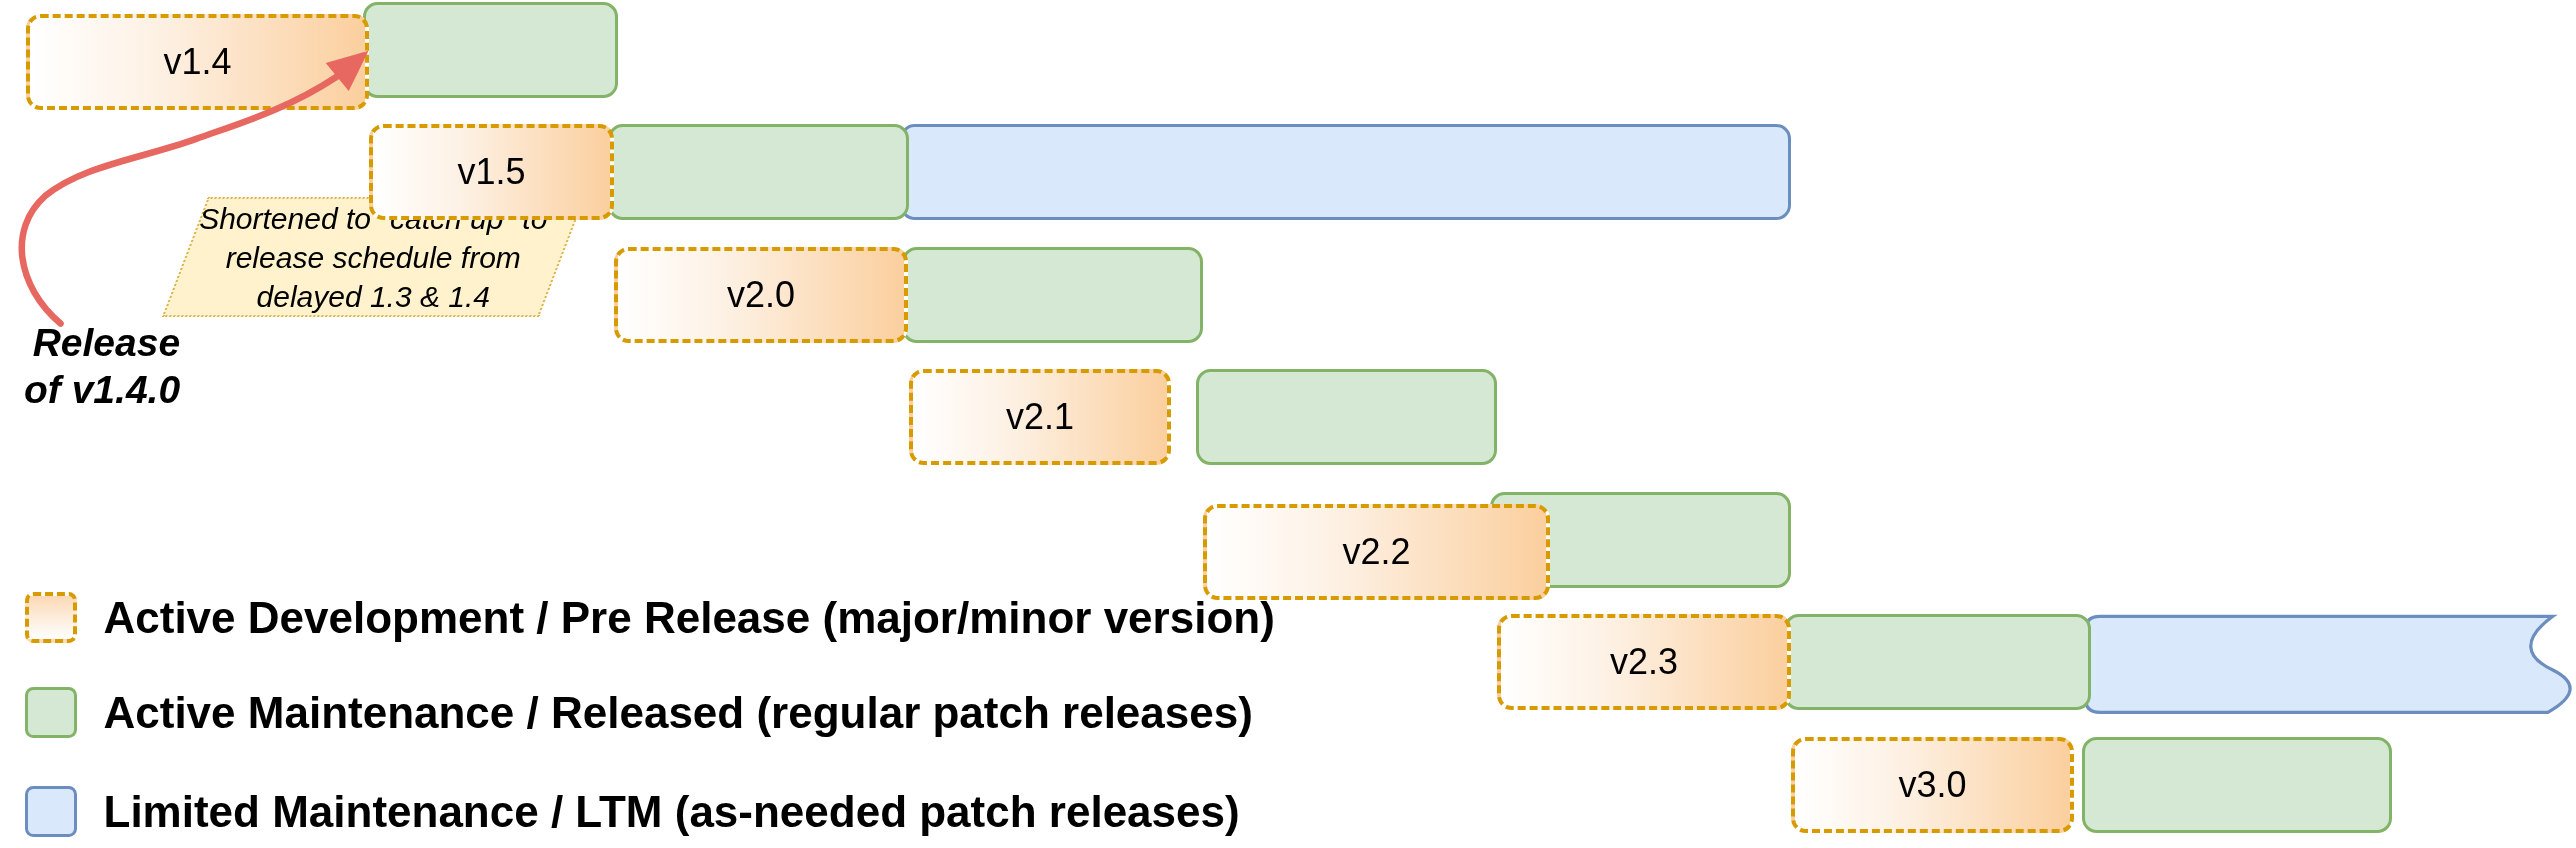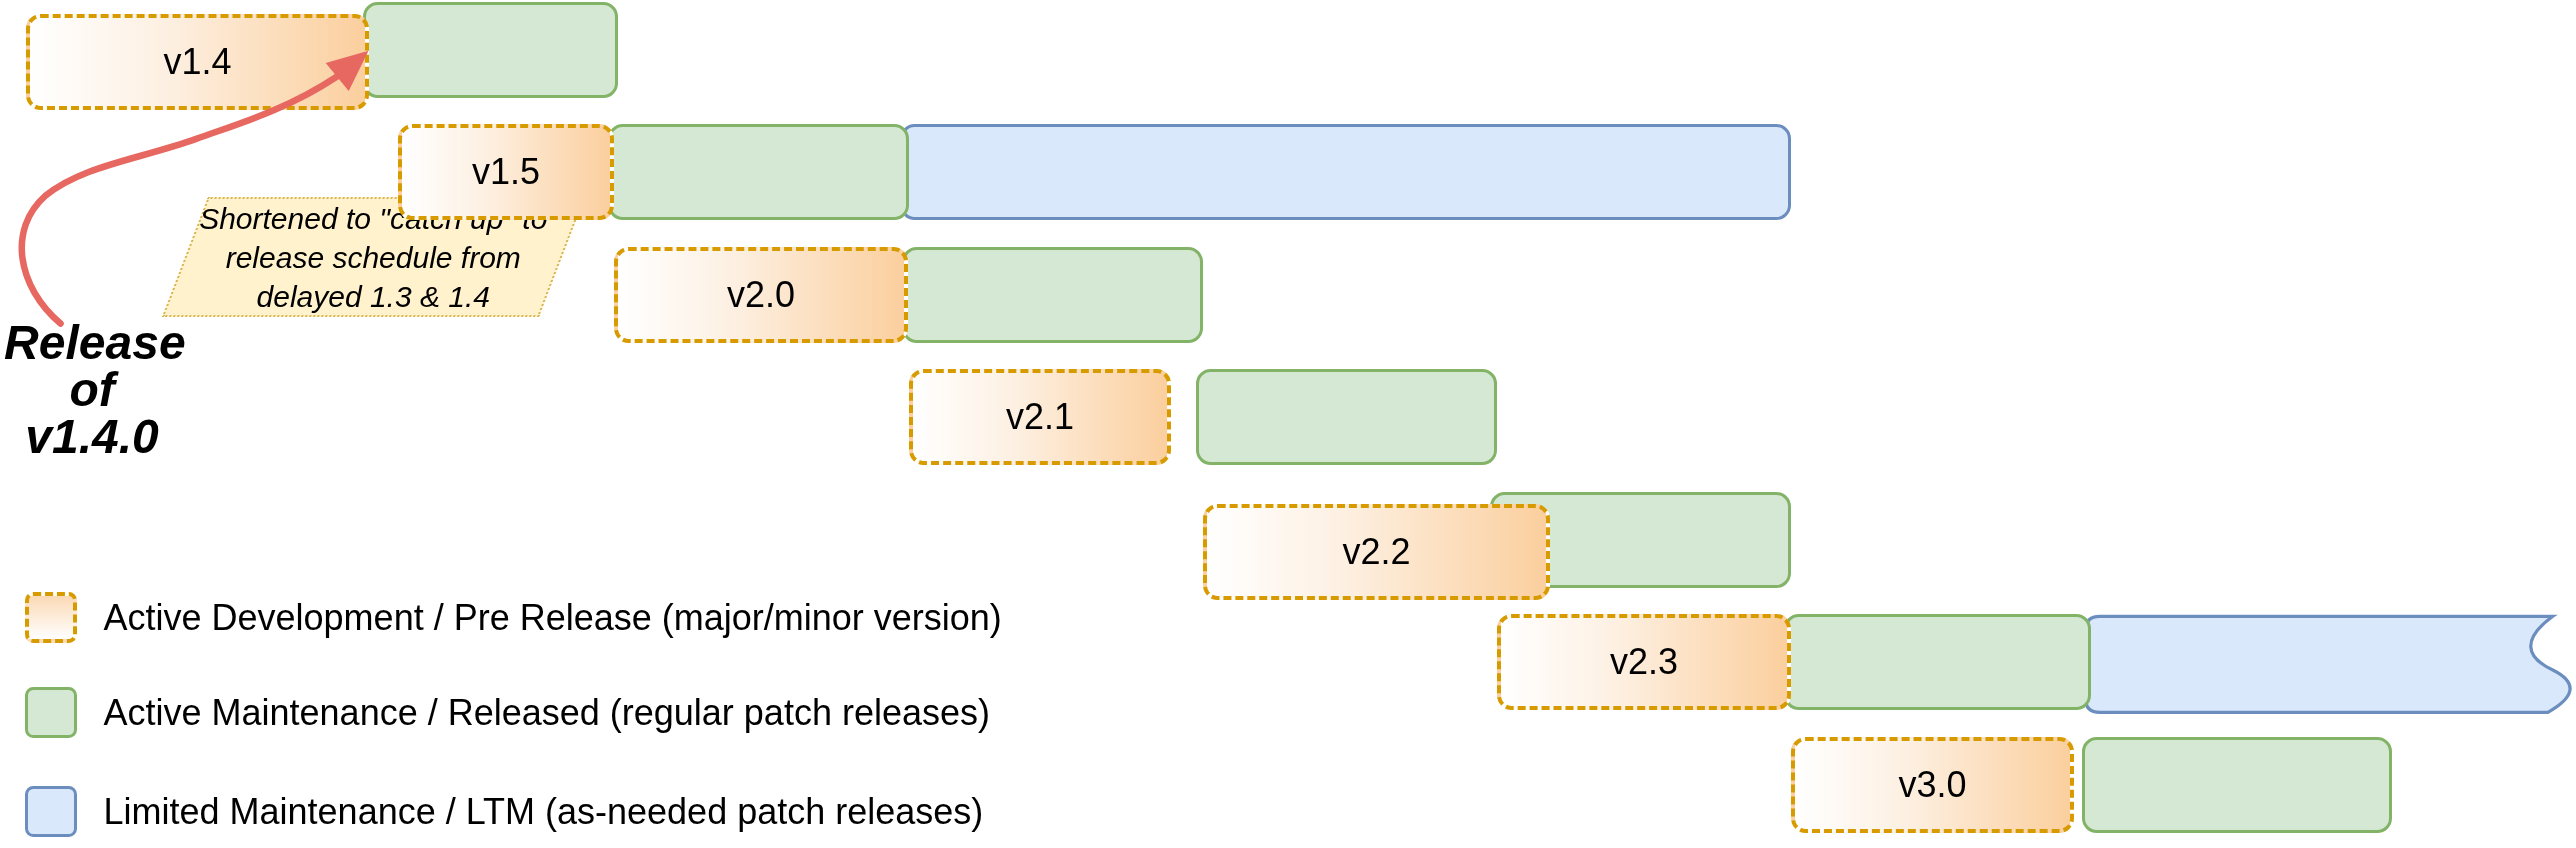--- a/index.html
+++ b/index.html
@@ -32,48 +32,48 @@
     box-sizing:border-box;z-index:2;
     background:var(--note-fill,#fff2cc);
     border:2.5px dotted var(--note-border,#d6b656);
     transform:skewX(-21deg);transform-origin:0 0;
     display:flex;flex-direction:column;justify-content:center;
   }
   .note-inner{transform:skewX(21deg);font-style:italic;font-size:30px;line-height:39px;text-align:center;}
 
   .release-label{
     position:absolute;left:4.1px;top:319px;width:176px;z-index:4;
-    font-weight:bold;font-style:italic;font-size:48px;line-height:47px;text-align:center;
+    font-weight:bold;font-style:italic;font-size:39px;line-height:47px;text-align:right;
   }
 
   .arrow-svg{position:absolute;left:0;top:0;z-index:5;pointer-events:none;}
   .arrow-shaft{fill:none;stroke:var(--arrow-color,#e76761);stroke-width:8;stroke-linecap:round;}
   .arrow-head{fill:var(--arrow-color,#e76761);stroke:none;}
 
   .legend{position:absolute;left:0;top:0;z-index:4;}
   .legend-item{position:absolute;left:24.5px;height:51px;}
   .legend-swatch{position:absolute;left:0;top:0;width:52px;height:51px;border-radius:8.2px;box-sizing:border-box;}
   .legend-swatch.dev{border:4.1px dashed var(--dev-border,#d79b00);background:linear-gradient(0deg,#ffffff 0%,#fbd9b5 100%);}
   .legend-swatch.maint{border:3.3px solid var(--maint-border,#82b366);background:var(--maint-fill,#d5e8d4);}
   .legend-swatch.ltm{border:3.3px solid var(--ltm-border,#6c8ebf);background:var(--ltm-fill,#dae8fc);}
-  .legend-text{position:absolute;left:79px;top:0;white-space:nowrap;font-size:36px;line-height:51px;}
+  .legend-text{position:absolute;left:79px;top:0;white-space:nowrap;font-size:44px;line-height:51px;font-weight:bold;}
 </style>
 </head>
 <body>
 
 <div class="canvas" id="canvas" style="--dev-border: #d79b00; --dev-fill: #fbcf9e; --maint-fill: #d5e8d4; --maint-border: #82b366; --ltm-fill: #dae8fc; --ltm-border: #6c8ebf; --note-fill: #fff2cc; --note-border: #d6b656; --arrow-color: #e76761;">
 
   <div id="bars-layer">
       <div class="bar maint" style="left: 363px; width: 255px; top: 1.6px;"></div>
       <div class="bar dev" style="left: 26px; width: 343px; top: 1.6px; margin-top: 12px;">
         <span>v1.4</span>
       </div>
       <div class="bar maint" style="left: 608px; width: 301px; top: 124px;"></div>
       <div class="bar ltm" style="left: 900px; width: 891px; top: 124px;"></div>
-      <div class="bar dev" style="left: 369px; width: 216px; top: 124px; margin-left: 29px;">
+      <div class="bar dev" style="left: 369px; width: 245px; top: 124px;">
         <span>v1.5</span>
       </div>
       <div class="bar maint" style="left: 902px; width: 301px; top: 247px;"></div>
       <div class="bar dev" style="left: 614px; width: 294px; top: 247px;">
         <span>v2.0</span>
       </div>
       <div class="bar maint" style="left: 1196px; width: 301px; top: 369px;"></div>
       <div class="bar dev" style="left: 909px; width: 262px; top: 369px;">
         <span>v2.1</span>
       </div>

